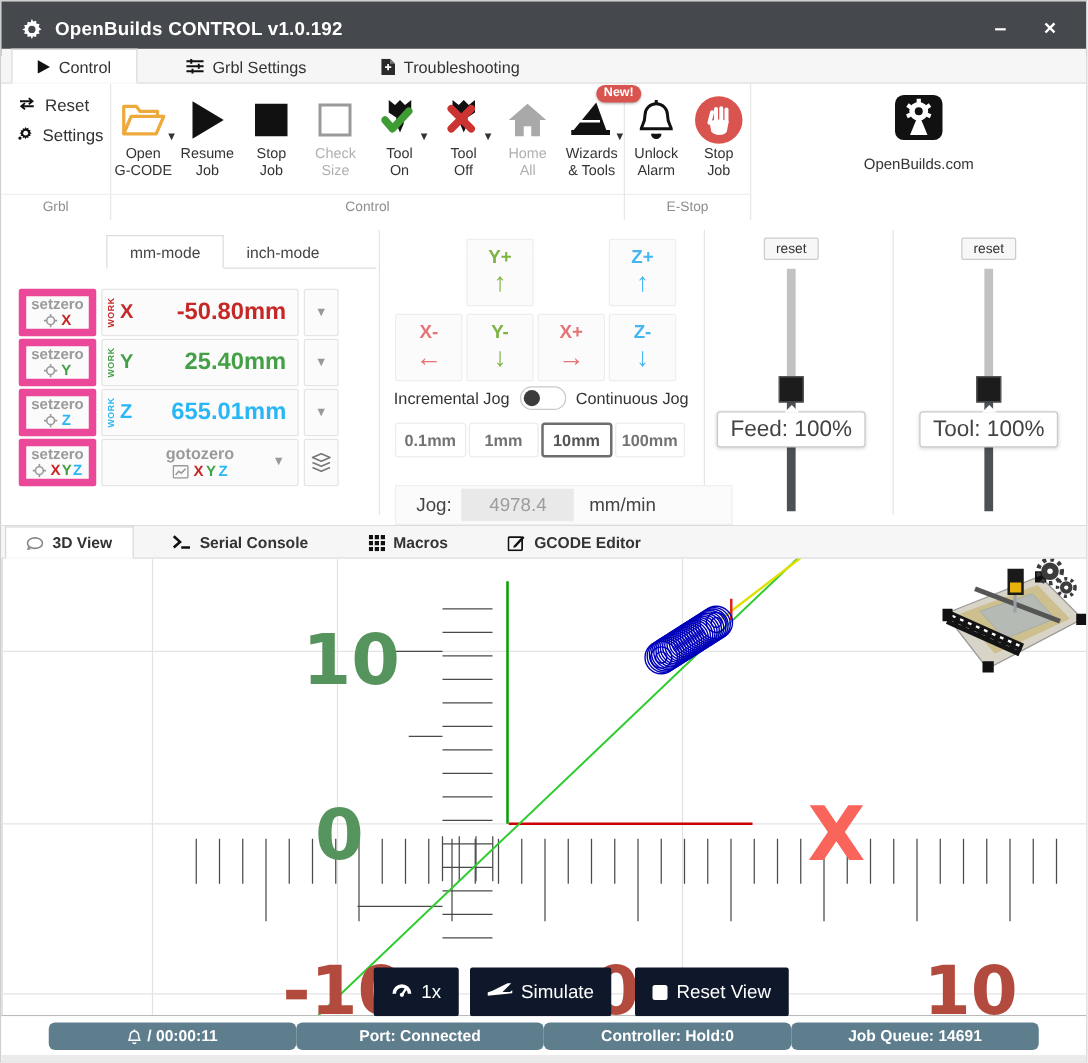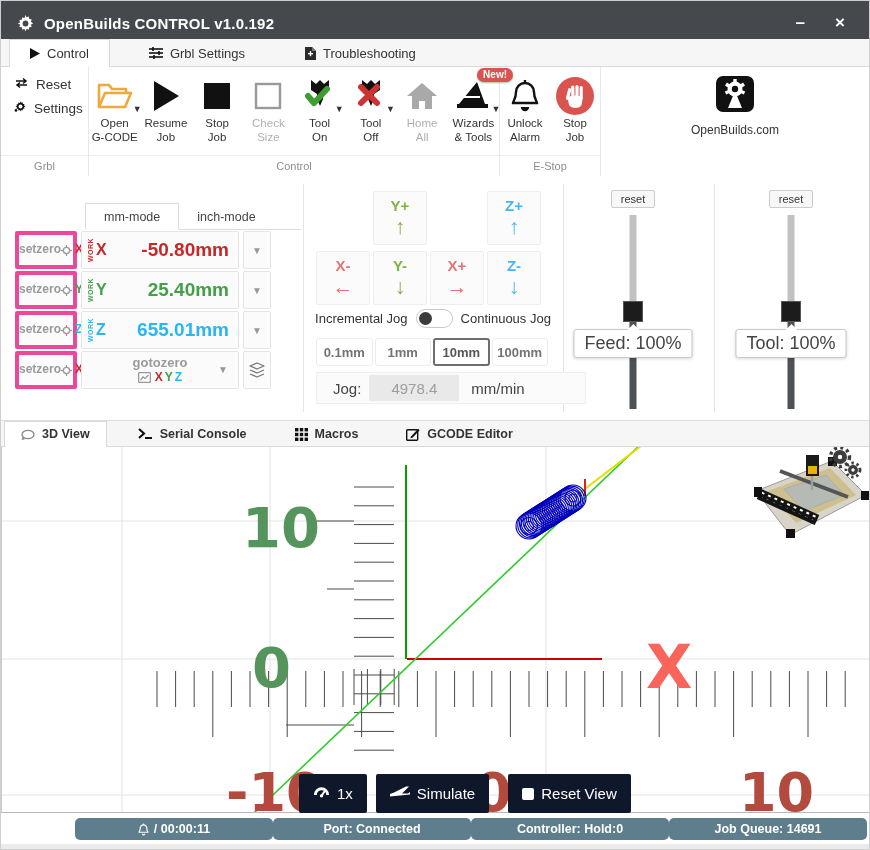--- a/index.html
+++ b/index.html
@@ -40,25 +40,25 @@
   .badge-new { position:absolute; top:-7px; right:-14px; background:#d9534f; color:#fff; font-size:10px; font-weight:bold; padding:1px 6px 2px; border-radius:8px; box-shadow:0 1px 2px rgba(0,0,0,.3); }
   .visit-item { display:flex; flex-direction:column; align-items:center; padding-top:8px; }
   .visit-label { font-size:12px; color:#333; margin-top:4px; }
 
   
   .ctrlpanel { position:absolute; top:175px; left:0; width:100%; height:245px; background:#fff; border-bottom:1px solid #ddd; }
   .vdiv { position:absolute; top:8px; bottom:8px; width:1px; background:#e5e5e5; }
 
   
   .dro { position:absolute; left:0; top:0; width:302px; height:100%; }
-  .modetabs { position:absolute; top:27px; left:84px; right:2px; height:27px; display:flex; border-bottom:1px solid #ddd; }
+  .modetabs { position:absolute; top:12px; left:84px; right:2px; height:27px; display:flex; border-bottom:1px solid #ddd; }
   .modetab { font-size:12.5px; color:#444; padding:0 18px; display:flex; align-items:center; height:27px; }
   .modetab.active { background:#fff; border:1px solid #ddd; border-bottom:1px solid #fff; margin-bottom:-1px; }
   .drorow { position:absolute; left:14px; display:flex; gap:4px; height:38px; }
-  .setzero-btn { width:62px; background:#fbfbfb; border:4px solid #ec4899; border-radius:2px; display:flex; align-items:center; justify-content:space-between; line-height:1.1; }
+  .setzero-btn { width:62px; background:#fbfbfb; border:6px solid #ec4899; border-radius:2px; display:flex; flex-direction:column; align-items:center; justify-content:flex-end; line-height:1.1; }
   .setzero-word { font-size:12px; font-weight:bold; color:#9a9a9a; }
   .setzero-ax { font-size:12px; font-weight:bold; display:flex; align-items:center; gap:3px; }
   .dro-display { width:158px; background:#fbfbfb; border:1px solid #e5e5e5; border-radius:2px; position:relative; display:flex; align-items:center; }
   .work-vert { position:absolute; left:-4px; top:50%; transform:translateY(-50%) rotate(-90deg); font-size:7px; font-weight:bold; letter-spacing:.5px; }
   .dro-ax { font-size:16px; font-weight:bold; margin-left:14px; }
   .dro-val { font-size:19px; font-weight:bold; margin-left:auto; padding-right:9px; }
   .mini-btn { width:28px; background:#fbfbfb; border:1px solid #e5e5e5; border-radius:2px; display:flex; align-items:center; justify-content:center; color:#999; font-size:10px; }
   .gotozero-btn { width:158px; background:#fbfbfb; border:1px solid #e5e5e5; border-radius:2px; position:relative; display:flex; flex-direction:column; align-items:center; justify-content:center; line-height:1.15; }
   .gotozero-word { font-size:13px; font-weight:bold; color:#9a9a9a; }
   .gz-line2 { display:flex; align-items:center; gap:4px; font-size:12px; font-weight:bold; }
@@ -68,21 +68,21 @@
   
   .jogpanel { position:absolute; left:302px; top:0; width:260px; height:100%; }
   .jogkey { position:absolute; width:54px; height:54px; background:#fbfbfb; border:1px solid #eee; border-radius:2px; display:flex; flex-direction:column; align-items:center; justify-content:center; font-weight:bold; font-size:15px; line-height:1.1; }
   .jogkey .arr { font-size:21px; }
   .togrow { position:absolute; top:133px; left:0; width:100%; display:flex; align-items:center; justify-content:center; gap:8px; font-size:13px; color:#333; }
   .toggle { width:37px; height:19px; background:#fff; border:1px solid #c9c9c9; border-radius:10px; position:relative; }
   .toggle .knob { position:absolute; left:2px; top:2px; width:13px; height:13px; background:#3b3b3b; border-radius:50%; }
   .steprow { position:absolute; top:162px; left:13px; display:flex; gap:2px; }
   .stepbtn { width:56.5px; height:28px; background:#fff; border:1px solid #ececec; border-radius:3px; font-size:13px; font-weight:bold; color:#737373; display:flex; align-items:center; justify-content:center; }
   .stepbtn.active { border:2px solid #6e6e6e; color:#555; }
-  .jogrow { position:absolute; top:196px; left:13px; width:270px; height:32px; background:#fbfbfb; border:1px solid #efefef; display:flex; align-items:center; font-size:15px; color:#444; }
+  .jogrow { position:absolute; top:212px; left:13px; width:270px; height:32px; background:#fbfbfb; border:1px solid #efefef; display:flex; align-items:center; font-size:15px; color:#444; }
   .jogrow .lbl { margin-left:16px; }
   .jog-input { width:90px; height:26px; background:#e9e9e9; color:#9d9d9d; text-align:center; font-size:15px; border:none; margin-left:8px; font-family:"Liberation Sans",sans-serif; }
   .jogrow .unit { margin-left:12px; }
 
   
   .sliders { position:absolute; left:562px; top:0; right:0; height:100%; }
   .slider { position:absolute; top:0; width:110px; text-align:center; }
   .sl-feed { left:15px; } .sl-tool { left:173px; }
   .reset-btn { margin-top:14px; font-size:11px; color:#333; background:#f7f7f7; border:1px solid #ccc; border-radius:2px; padding:2px 9px; }
   .track { position:absolute; left:50%; transform:translateX(-50%); width:7px; }
@@ -98,21 +98,21 @@
   .tick { stroke:#4a4a4a; stroke-width:1; }
   .coil { stroke:#0000bb; fill:none; stroke-width:1.1; }
   .vp-buttons { position:absolute; bottom:-1px; left:297px; display:flex; align-items:flex-end; }
   .vp-btn { background:#0f172a; color:#fff; font-size:15px; height:39px; display:flex; align-items:center; gap:7px; padding:0 14px; border:none; border-radius:2px; }
   .vp-btn + .vp-btn { margin-left:9px; }
   .vp-btn.reset-view { margin-left:19px; }
   .sq-icon { width:12px; height:12px; background:#fff; border-radius:2px; display:inline-block; }
 
   
   .statusbar { position:absolute; top:812px; left:0; width:100%; height:38px; background:#fff; }
-  .pills { display:flex; justify-content:flex-end; padding:5px 2px 0; }
+  .pills { display:flex; justify-content:center; padding:5px 2px 0; }
   .pill { width:198px; height:22px; background:#5e7e8e; border-radius:5px; color:#fff; font-size:12.5px; font-weight:bold; display:flex; align-items:center; justify-content:center; gap:5px; }
   .bottom-strip { position:absolute; bottom:0; left:0; width:100%; height:7px; background:#ebebeb; }
 </style>
 </head>
 <body>
 
 <div id="app">
 
   <div class="titlebar">
     <span style="display:inline-flex">

